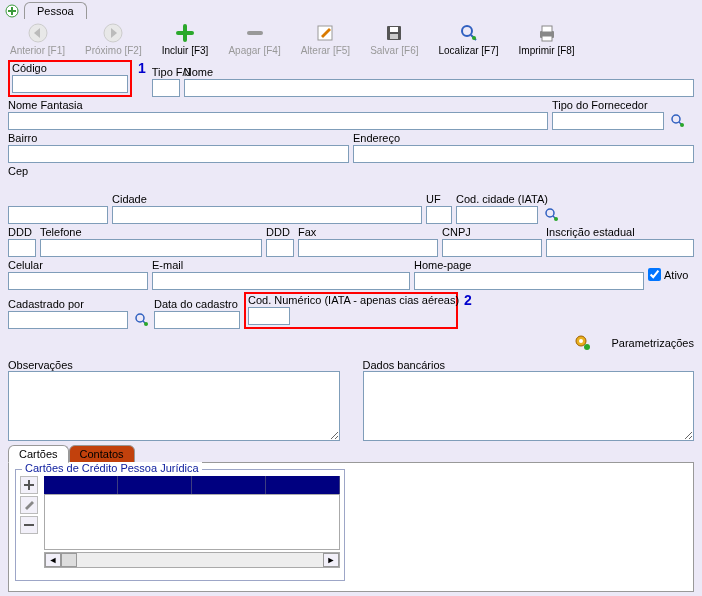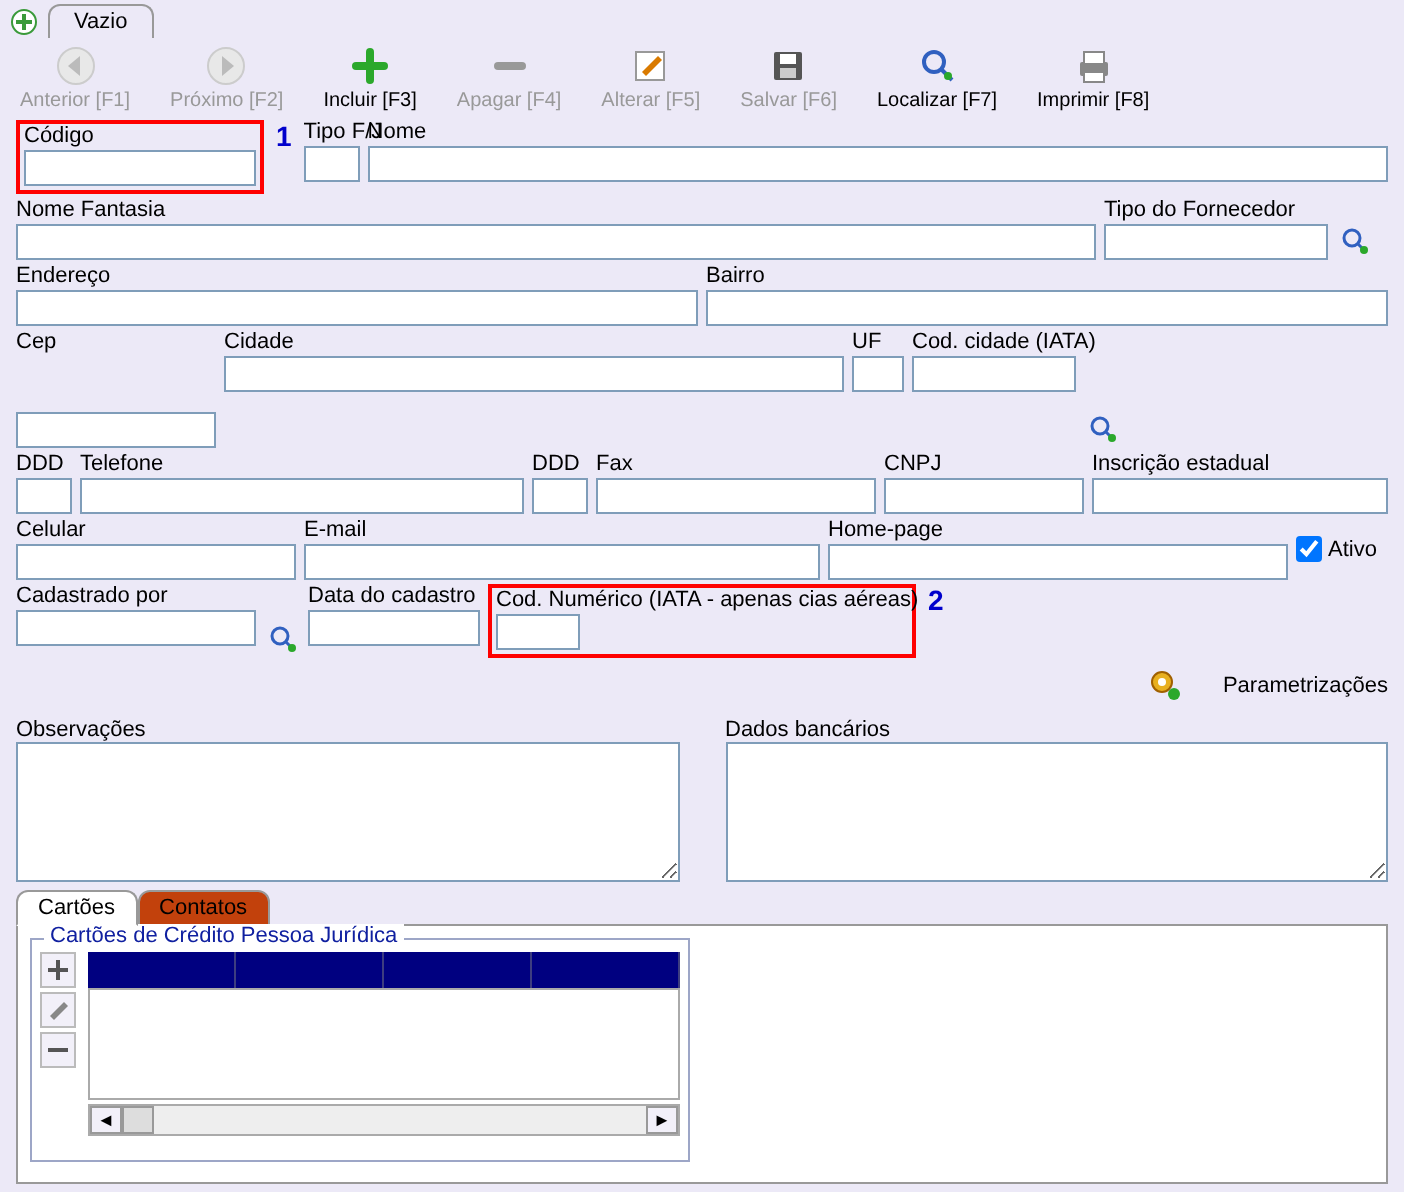--- a/index.html
+++ b/index.html
@@ -34,21 +34,21 @@
     align-items: center;
     gap: 2px;
     font-size: 10px;
     color: #000;
     cursor: pointer;
     min-width: 44px;
   }
   .tb-btn.disabled { color: #999; }
   .tb-icon { width: 20px; height: 20px; display: flex; align-items: center; justify-content: center; }
   .form-area { padding: 0 8px; }
-  .row { display: flex; gap: 4px; margin-top: 2px; }
+  .row { display: flex; gap: 4px; margin-top: 2px; align-items: flex-end; }
   .field { display: flex; flex-direction: column; }
   .field label { font-size: 11px; white-space: nowrap; margin-bottom: 1px; }
   .field input[type="text"], .field textarea {
     border: 1px solid #7F9DB9;
     background: #fff;
     font-size: 11px;
     padding: 1px 2px;
     height: 18px;
   }
   .lookup { width: 16px; height: 16px; margin-left: 2px; display:flex; align-items:center; justify-content:center; cursor:pointer; align-self:flex-end; margin-bottom:1px;}
@@ -109,21 +109,21 @@
 <body>
 
 <div class="tab-bar">
   <div class="tab-plus">
     <svg width="14" height="14">
         <circle cx="7" cy="7" r="6" fill="#fff" stroke="#3A9A3A"></circle>
         <line x1="7" y1="3" x2="7" y2="11" stroke="#3A9A3A" stroke-width="2"></line>
         <line x1="3" y1="7" x2="11" y2="7" stroke="#3A9A3A" stroke-width="2"></line>
       </svg>
   </div>
-  <div class="tab">Vazio</div>
+  <div class="tab">Pessoa</div>
 </div>
 
 <div class="toolbar">
   <div class="tb-btn disabled">
     <span class="tb-icon">
         <svg width="20" height="20">
           <circle cx="10" cy="10" r="9" fill="#E8E8E8" stroke="#ccc"></circle>
           <path d="M12 5 L6 10 L12 15 Z" fill="#bbb"></path>
         </svg>
       </span>
@@ -228,26 +228,26 @@
     <div class="lookup">
         <svg width="14" height="14">
           <circle cx="5" cy="5" r="4" fill="none" stroke="#3060C0" stroke-width="1.5"></circle>
           <line x1="8" y1="8" x2="12" y2="12" stroke="#3060C0" stroke-width="1.5"></line>
           <circle cx="11" cy="11" r="2" fill="#2BA82B"></circle>
         </svg>
       </div>
   </div>
 
   <div class="row">
+    <div class="field" style="flex:1;">
+      <label>Bairro</label>
+      <input type="text" value="" style="">
+    </div>
     <div class="field" style="flex:1; max-width:540px;">
       <label>Endereço</label>
-      <input type="text" value="" style="">
-    </div>
-    <div class="field" style="flex:1;">
-      <label>Bairro</label>
       <input type="text" value="" style="">
     </div>
   </div>
 
   <div class="row">
     <div class="field" style="width:100px;gap:28px;">
       <label>Cep</label>
       <input type="text" value="" style="">
     </div>
     <div class="field" style="width:310px;">

